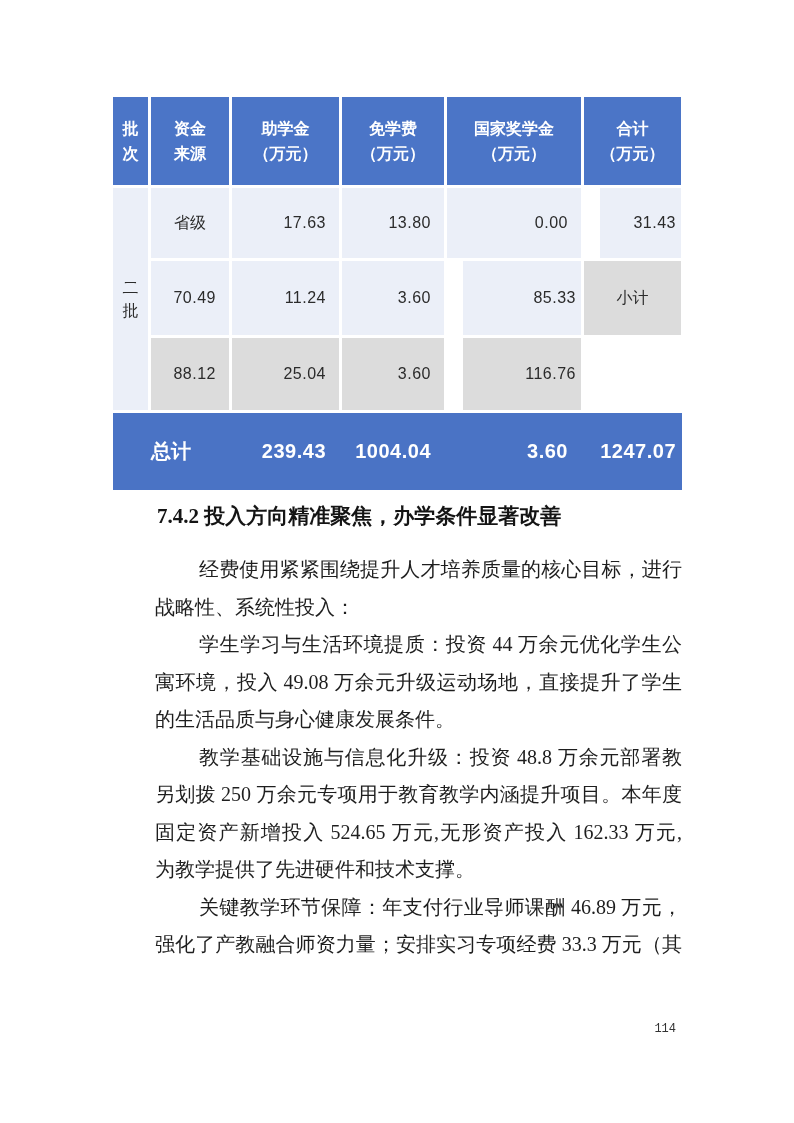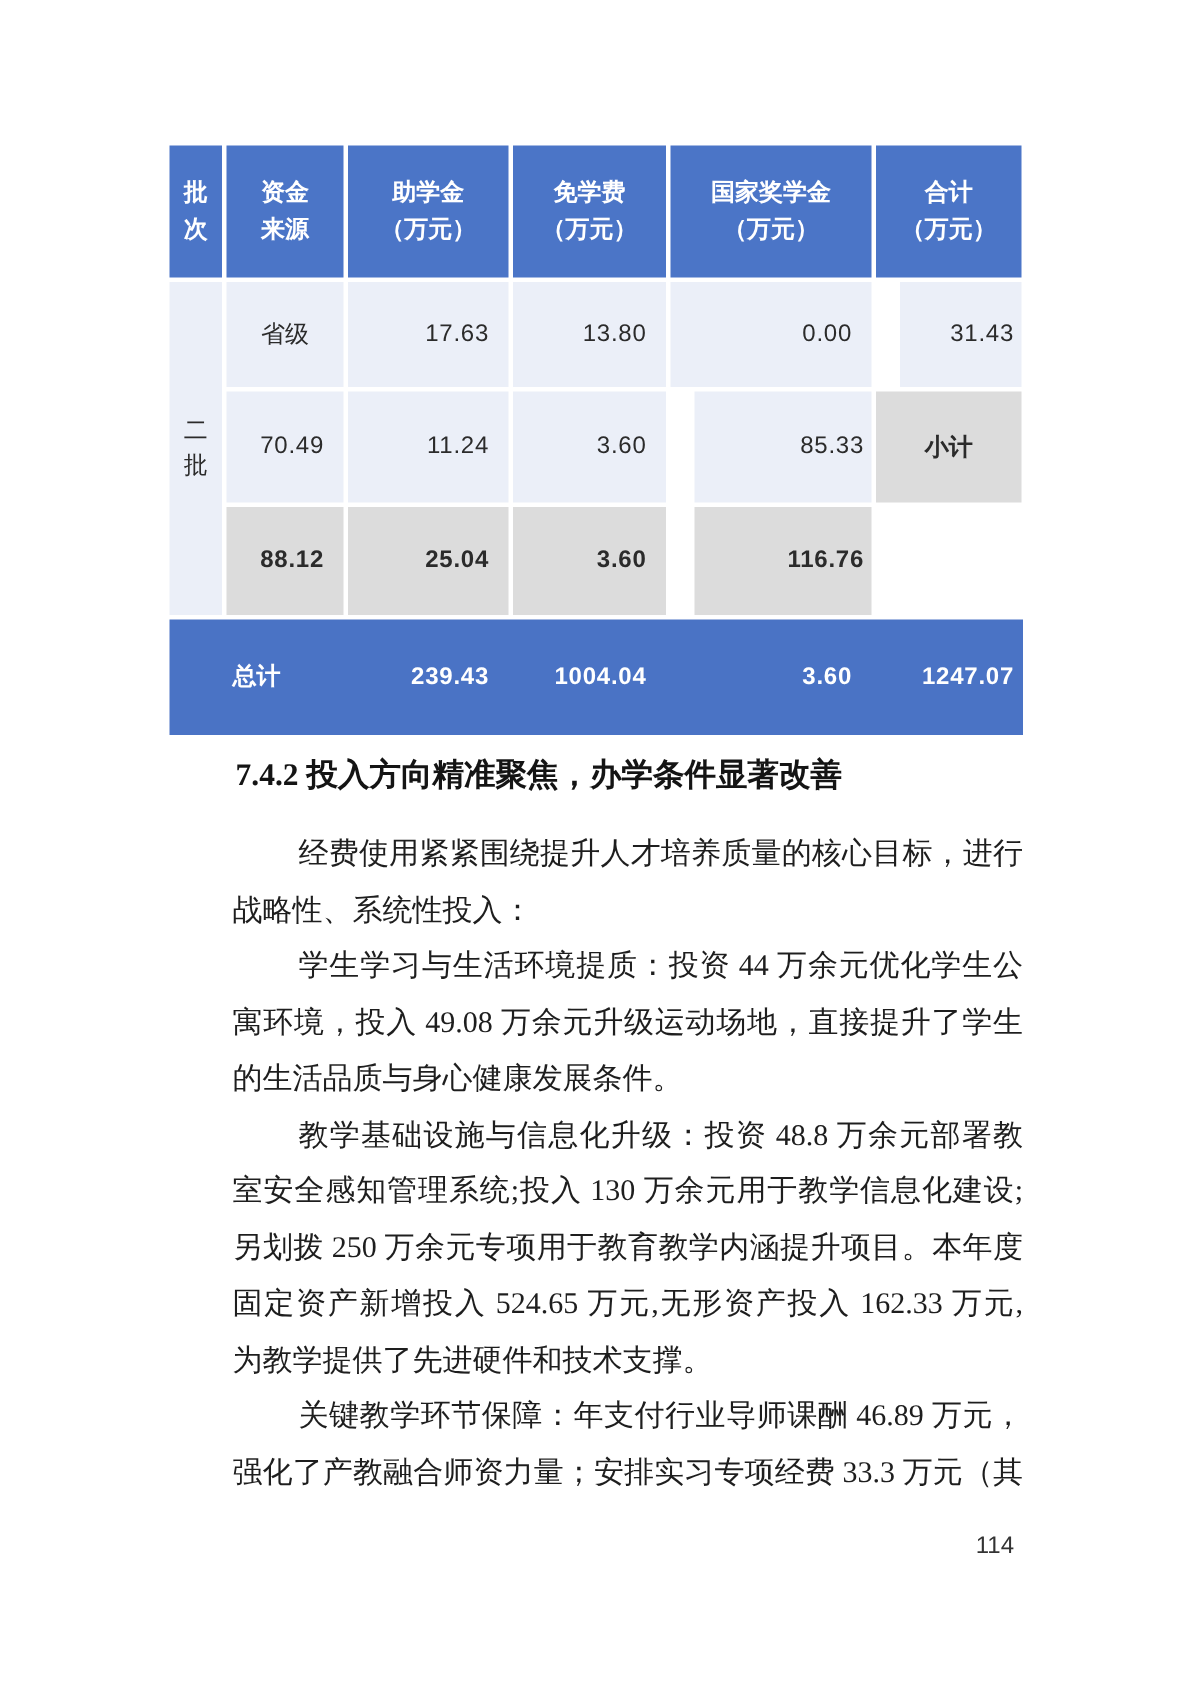--- a/index.html
+++ b/index.html
@@ -41,21 +41,21 @@
   .cell {
     background: var(--light_row_bg, #EBEFF8);
     font-size: 16px;
     color: var(--table_text, #2B2B2B);
     display: flex;
     align-items: center;
   }
   .cell.src { justify-content: center; }
   .cell.num { justify-content: flex-end; padding-right: 13px; letter-spacing: 0.5px; }
   .cell.num.last { padding-right: 5px; margin-left: 16px; }
-  .cell.sub { background: var(--subtotal_bg, #DCDCDC); font-weight: bold; }
+  .cell.sub { background: var(--subtotal_bg, #DCDCDC); font-weight: normal; }
   .batch {
     grid-column: 1;
     grid-row: 2 / span 3;
     background: var(--light_row_bg, #EBEFF8);
     display: flex;
     align-items: center;
     justify-content: center;
     white-space: pre-line;
     text-align: center;
     font-size: 16px;
@@ -64,21 +64,21 @@
   }
   .total-bar {
     margin-top: 3px;
     height: 77px;
     display: grid;
     grid-template-columns: 35px 78px 107px 102px 134px 97px;
     gap: 3px;
     background: var(--total_bg, #4A73C5);
     color: #ffffff;
     font-family: "Liberation Sans", "DejaVu Sans", sans-serif;
-    font-size: 16px;
+    font-size: 20px;
     font-weight: bold;
   }
   .total-label {
     grid-column: 1 / span 2;
     display: flex;
     align-items: center;
     justify-content: center;
   }
   .total-bar .num {
     display: flex;
@@ -105,23 +105,23 @@
   }
   .para { margin: 0; }
   .line { line-height: 37.5px; text-align: left; margin-left: 42px; }
   .jl { text-align: justify; text-align-last: justify; }
   .first { text-indent: 44px; }
 
   .page-number {
     position: absolute;
     right: 118px;
     top: 1022px;
-    font-size: 16px;
+    font-size: 12px;
     color: #333333;
-    font-family: Liberation Sans, sans-serif;
+    font-family: Liberation Mono, monospace;
   }
 </style>
 </head>
 <body>
 
 <div class="page">
   <div class="content">
 
     <div class="fin-table">
 
@@ -174,21 +174,20 @@
         <div class="line jl first">经费使用紧紧围绕提升人才培养质量的核心目标，进行</div>
         <div class="line">战略性、系统性投入：</div>
       </div>
       <div class="para">
         <div class="line jl first">学生学习与生活环境提质：投资 44 万余元优化学生公</div>
         <div class="line jl">寓环境，投入 49.08 万余元升级运动场地，直接提升了学生</div>
         <div class="line">的生活品质与身心健康发展条件。</div>
       </div>
       <div class="para">
         <div class="line jl first">教学基础设施与信息化升级：投资 48.8 万余元部署教</div>
-        <div class="line jl">室安全感知管理系统;投入 130 万余元用于教学信息化建设;</div>
         <div class="line jl">另划拨 250 万余元专项用于教育教学内涵提升项目。本年度</div>
         <div class="line jl">固定资产新增投入 524.65 万元,无形资产投入 162.33 万元,</div>
         <div class="line">为教学提供了先进硬件和技术支撑。</div>
       </div>
       <div class="para">
         <div class="line jl first">关键教学环节保障：年支付行业导师课酬 46.89 万元，</div>
         <div class="line jl">强化了产教融合师资力量；安排实习专项经费 33.3 万元（其</div>
       </div>
     </div>
   </div>

